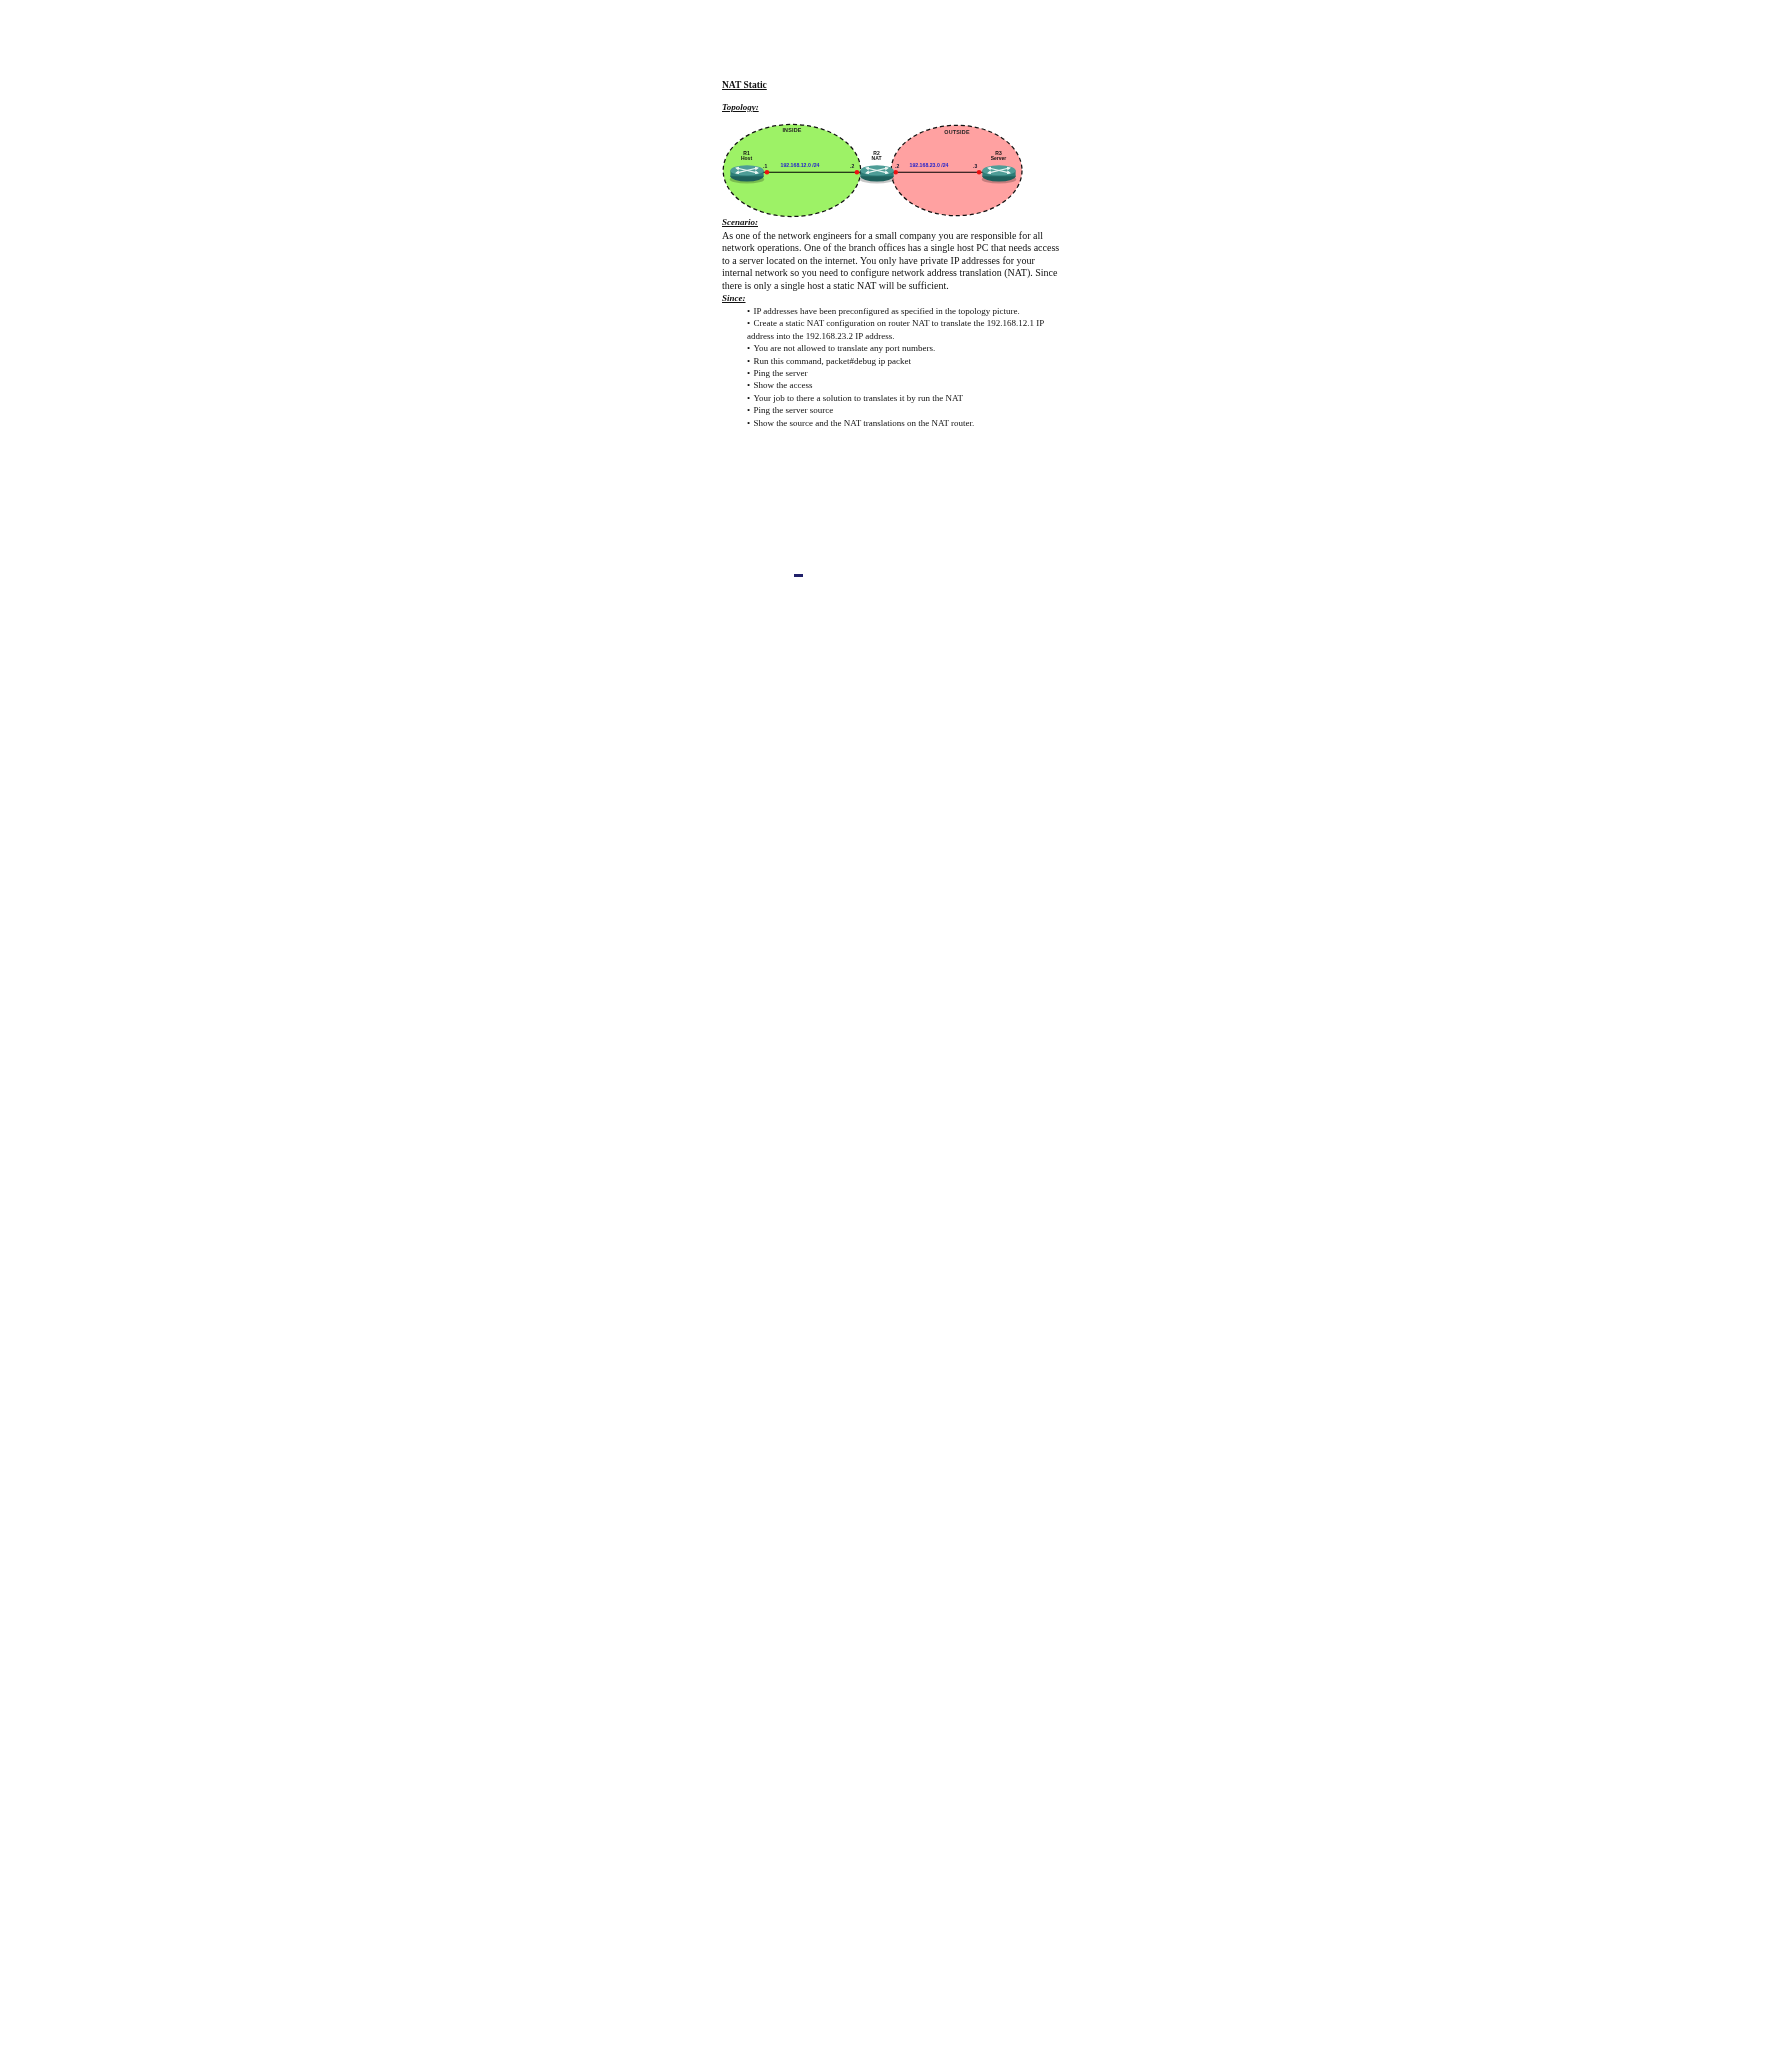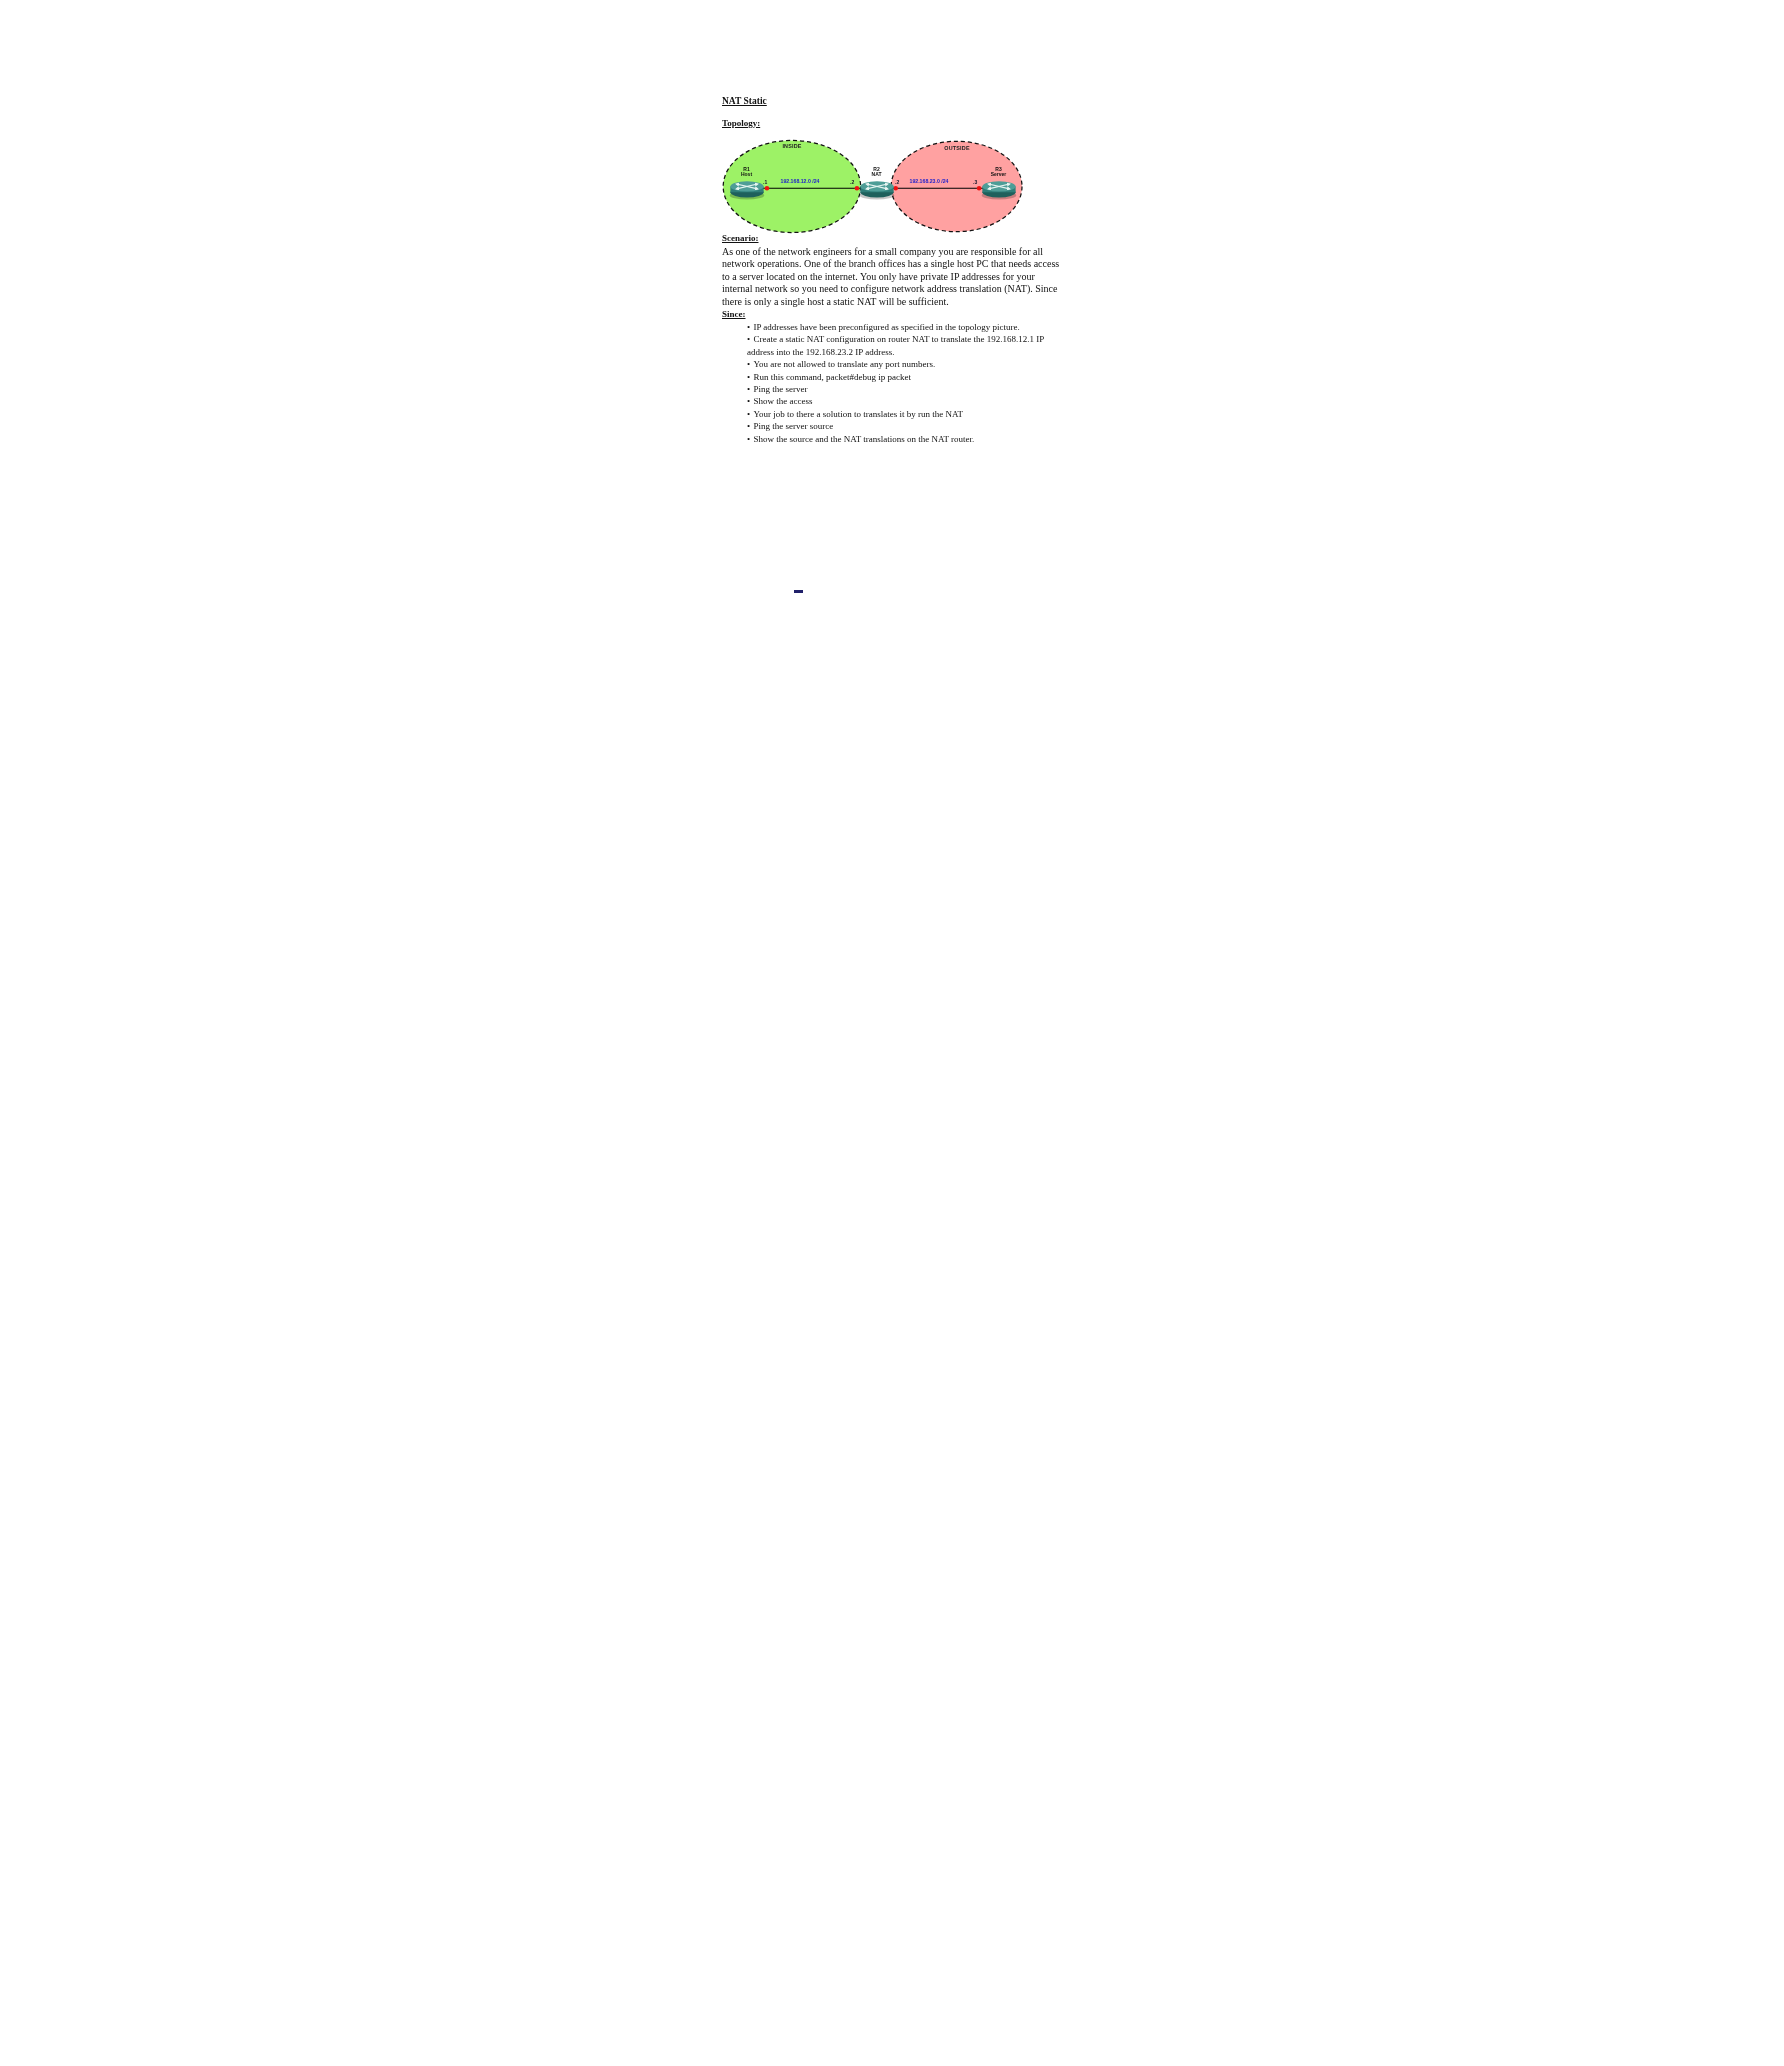--- a/index.html
+++ b/index.html
@@ -1,32 +1,32 @@
 <!DOCTYPE html>
 <html style="font-size:6.6px"><head>
 <meta charset="utf-8">
 <style>
   html, body { margin:0; padding:0; background:#ffffff; }
   .page {
     position:relative;
     width:446px;
     height:577px;
-    margin:16px auto;
+    margin:0 auto;
     background:#ffffff;
     font-family:"Liberation Serif", serif;
     color:#111111;
     overflow:hidden;
   }
   .title {
     position:absolute; left:53px; top:80px;
     font-size:9.5px; font-weight:bold; text-decoration:underline;
   }
   .heading {
     position:absolute; left:53px;
-    font-size:9px; font-weight:bold; text-decoration:underline;
+    font-size:9px; font-weight:bold; text-decoration:underline;font-style:italic;
   }
   .topology-heading { top:102px; }
   .scenario-heading { top:217px; }
   .goal-heading     { top:293px; }
   .scenario-text {
     position:absolute; left:53px; top:230px; width:341px;
     font-size:10px; line-height:12.4px;
   }
   .goal-list {
     position:absolute; left:78px; top:305px; width:315px;

